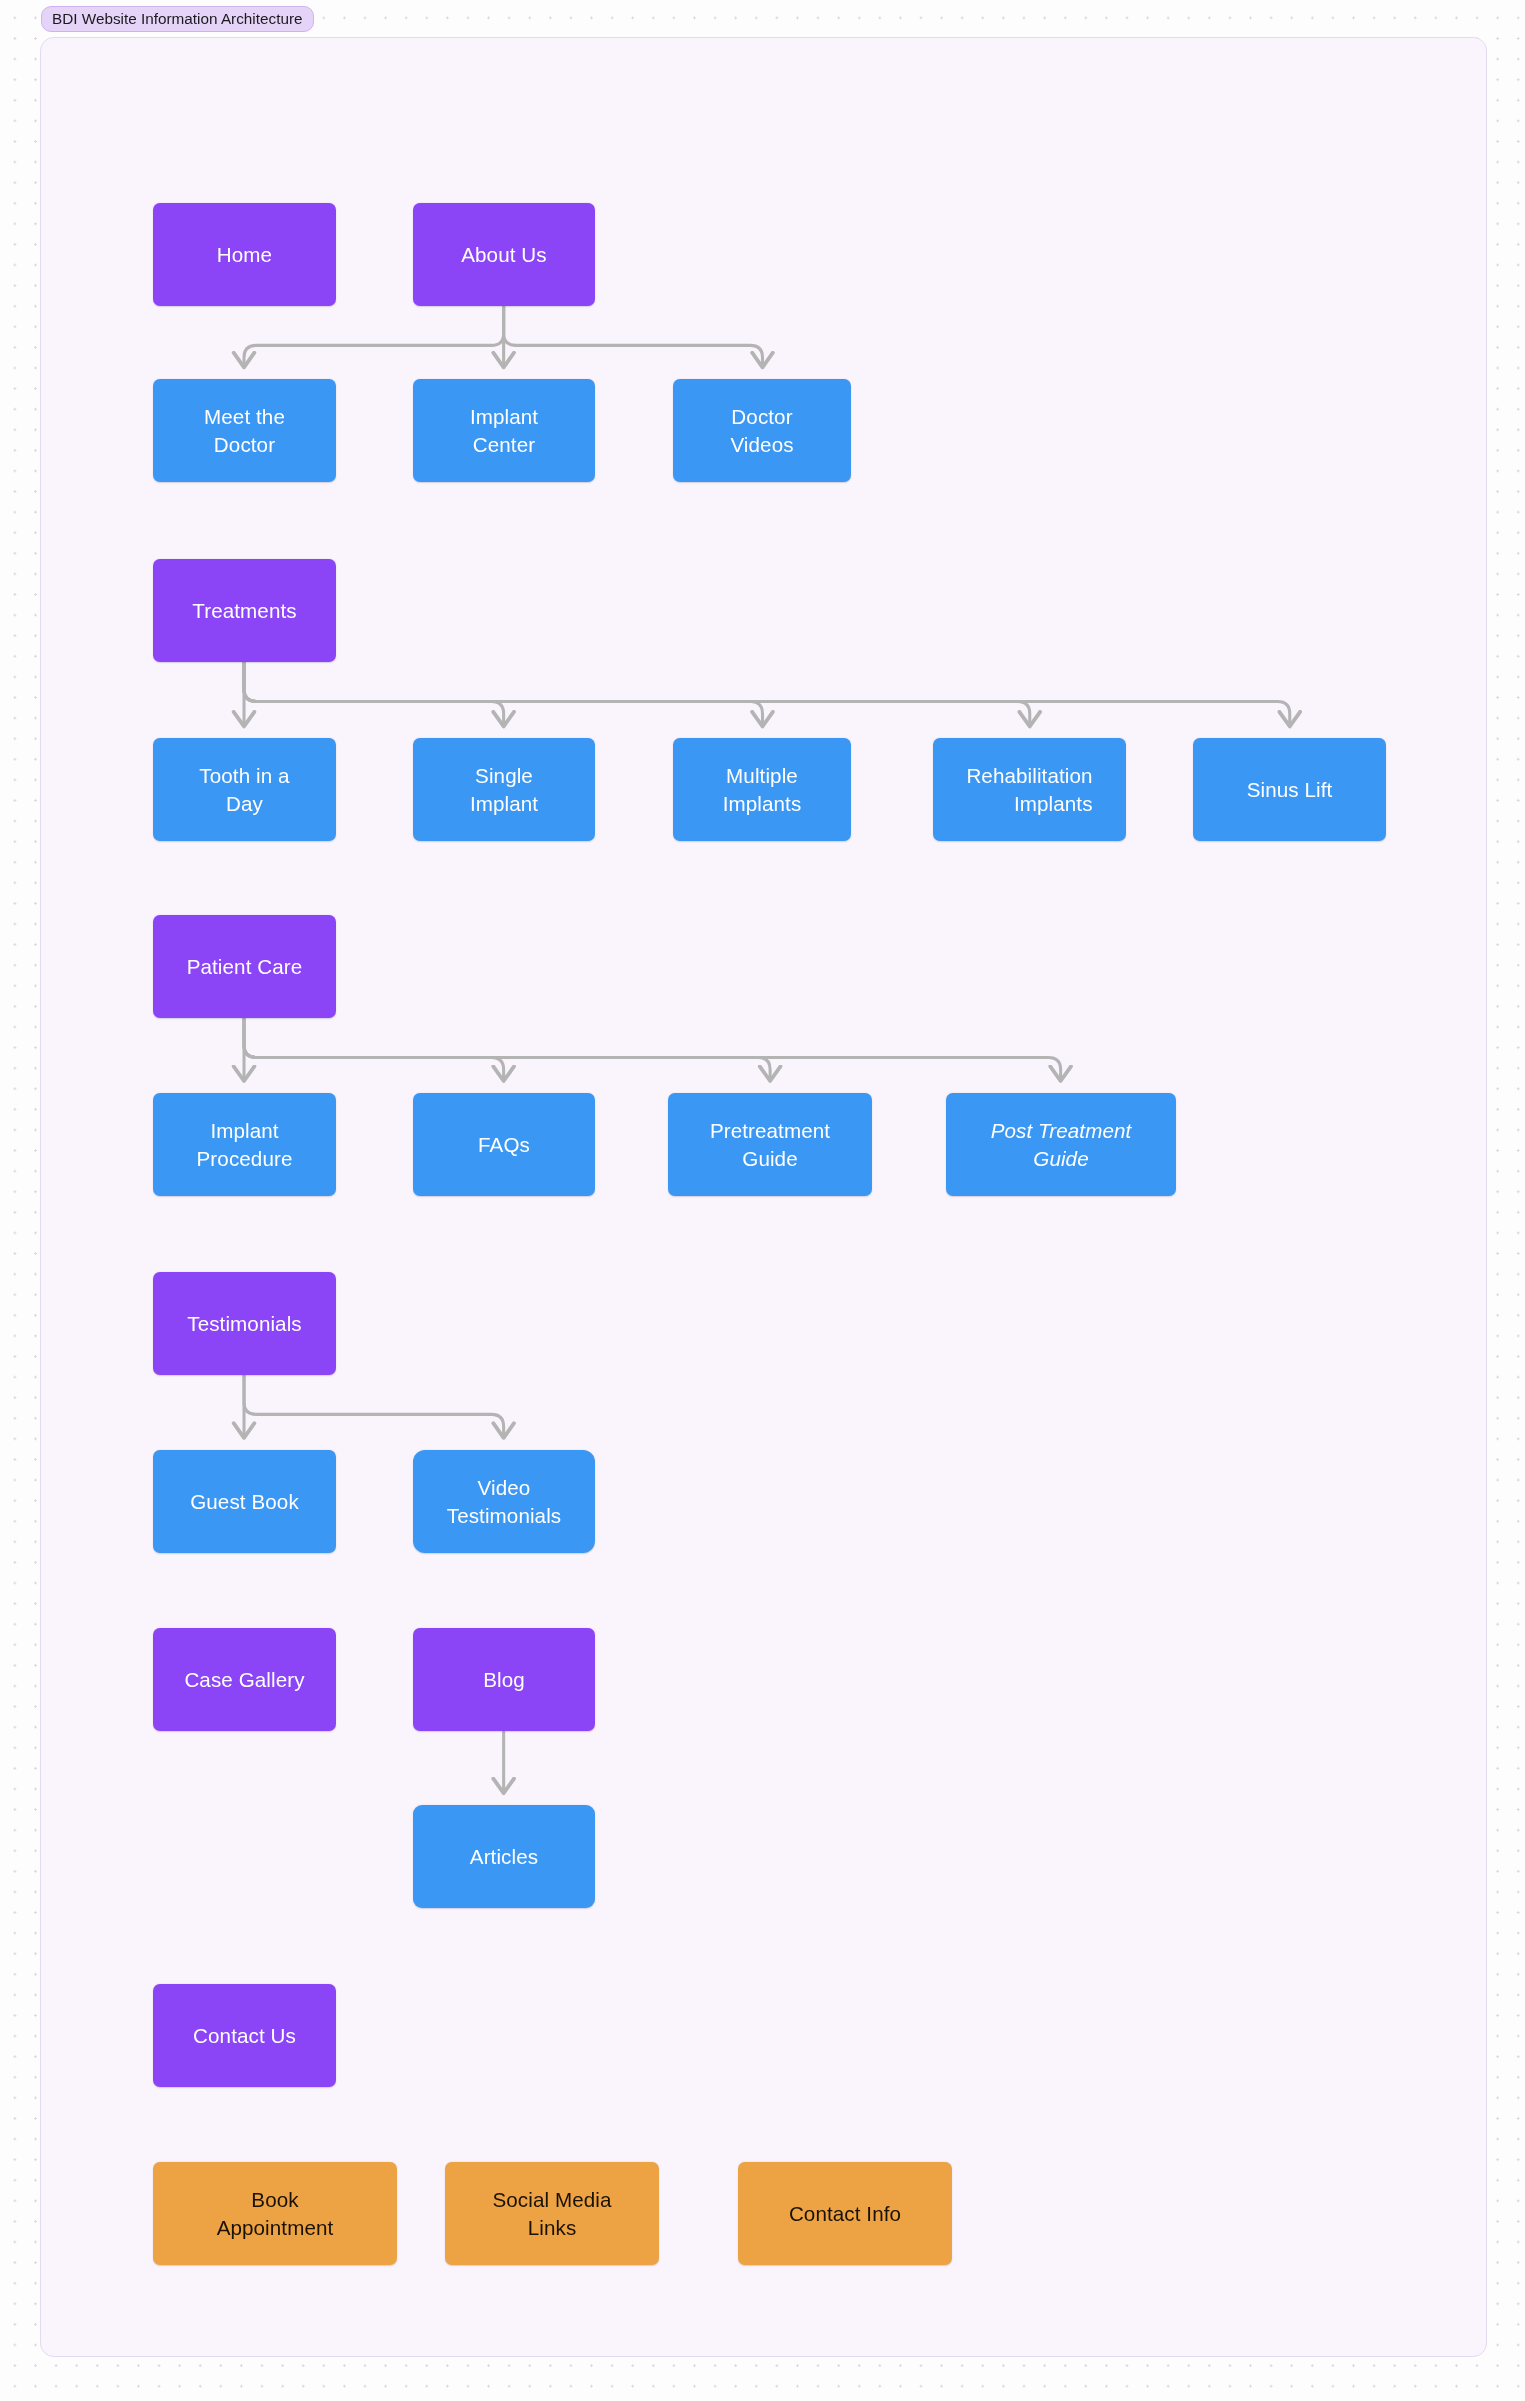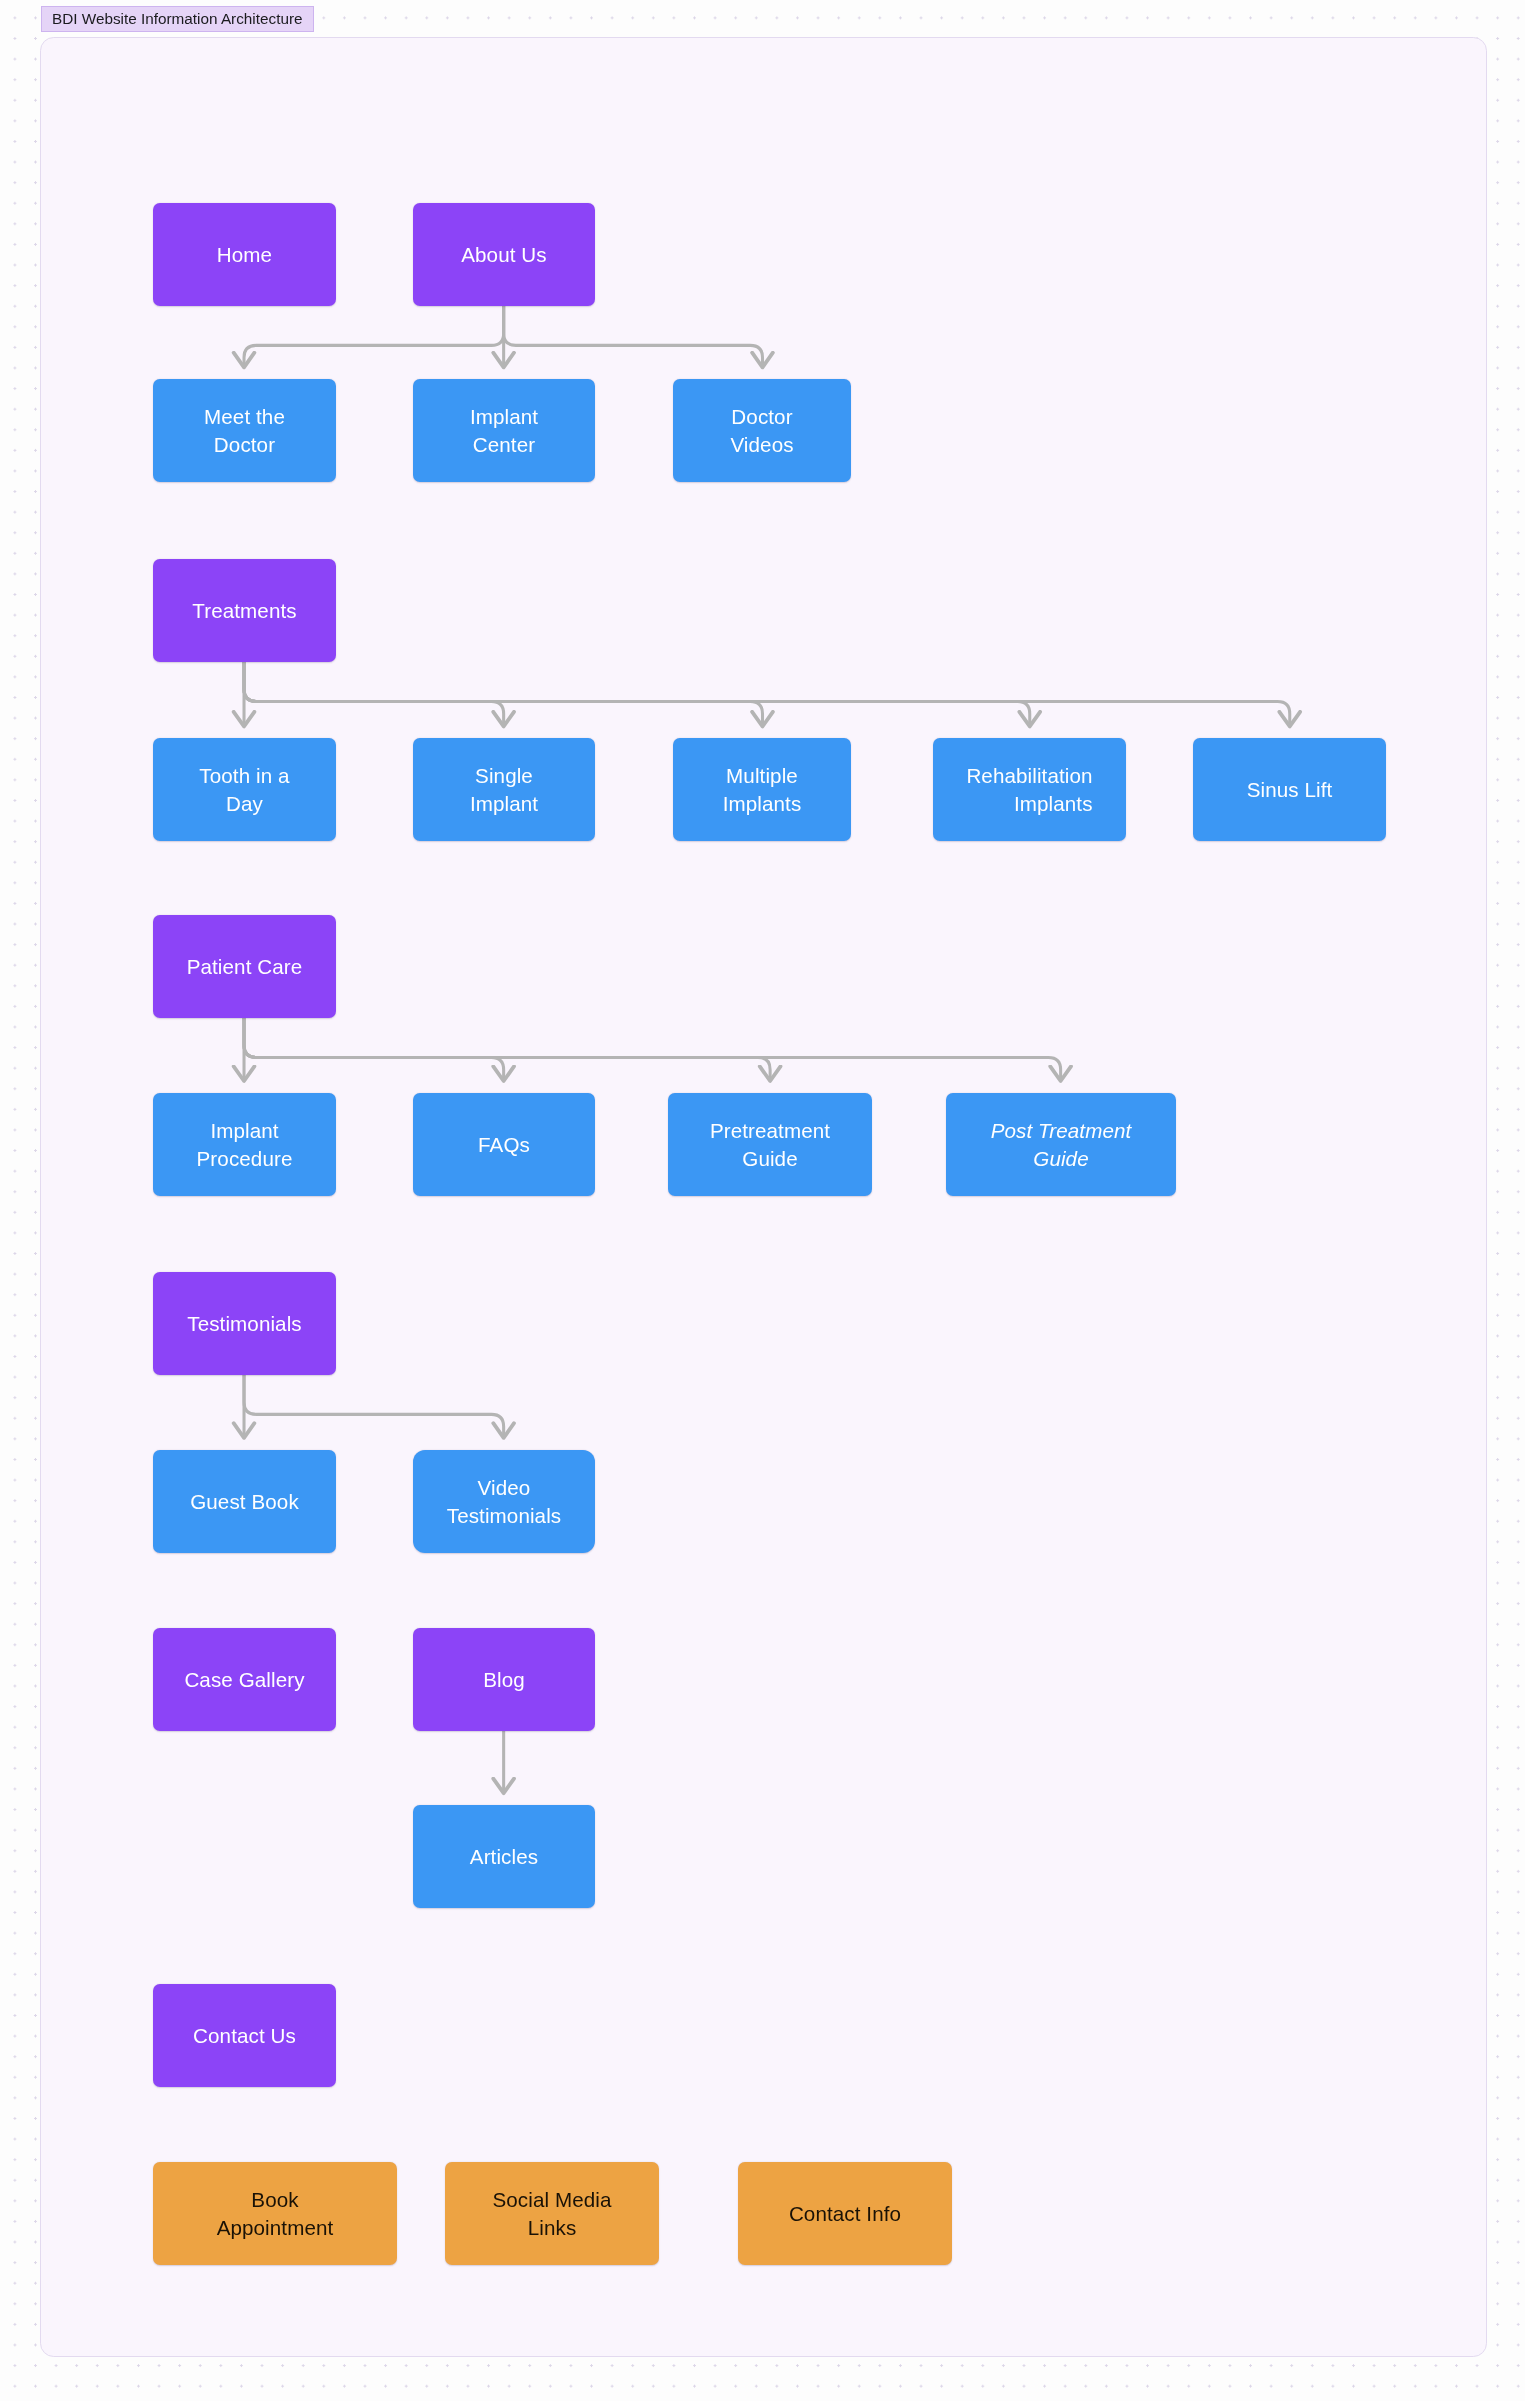--- a/index.html
+++ b/index.html
@@ -29,21 +29,21 @@
   
   #title-chip {
     position: absolute;
     left: 41px;
     top: 6.1px;
     height: 24.4px;
     line-height: 24.4px;
     padding: 0 10px;
     background: #e5d4f7;
     border: 0.8px solid #cdb4ef;
-    border-radius: 0;
+    border-radius: 10px;
     font-size: 15.3px;
     color: #1b1b1f;
     white-space: nowrap;
     z-index: 6;
   }
 
   
   #panel {
     position: absolute;
     left: 40px;
@@ -199,21 +199,21 @@
     <div class="node secondary" style="left: 413px; top: 1450px; width: 182px; height: 103px; border-radius: 12px;">
       <span class="lbl">Video
 Testimonials</span>
     </div>
     <div class="node primary" style="left: 153px; top: 1628px; width: 183px; height: 103px;">
       <span class="lbl">Case Gallery</span>
     </div>
     <div class="node primary" style="left: 413px; top: 1628px; width: 182px; height: 103px;">
       <span class="lbl">Blog</span>
     </div>
-    <div class="node secondary" style="left: 413px; top: 1805px; width: 182px; height: 103px;">
+    <div class="node secondary" style="left: 413px; top: 1805px; width: 182px; height: 103px; border-radius: 9px;">
       <span class="lbl">Articles</span>
     </div>
     <div class="node primary" style="left: 153px; top: 1984px; width: 183px; height: 103px;">
       <span class="lbl">Contact Us</span>
     </div>
     <div class="node accent" style="left: 153px; top: 2162px; width: 244px; height: 103px;">
       <span class="lbl">Book
 Appointment</span>
     </div>
     <div class="node accent" style="left: 445px; top: 2162px; width: 214px; height: 103px;">

